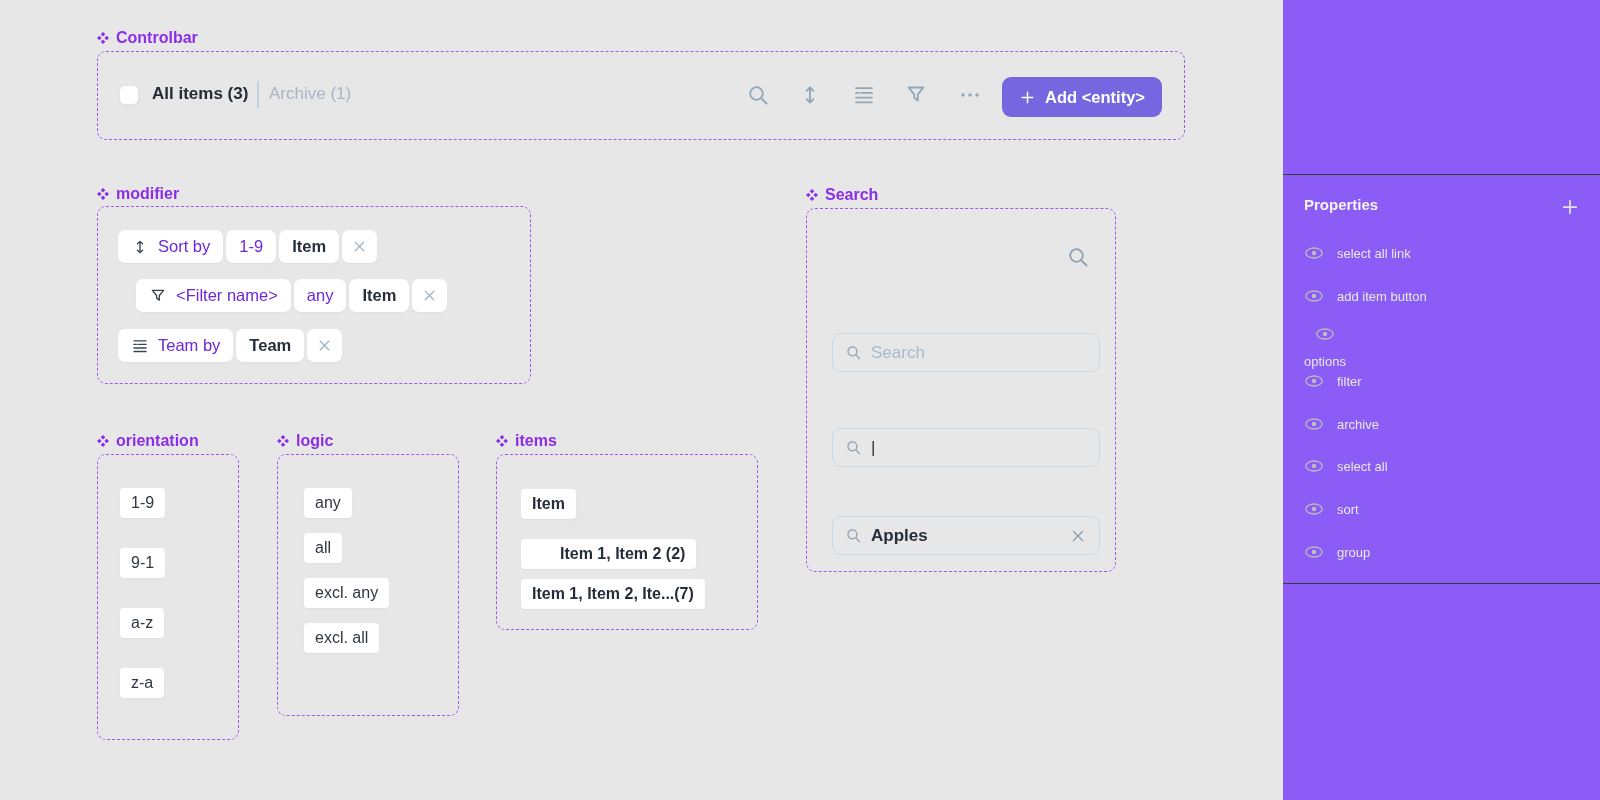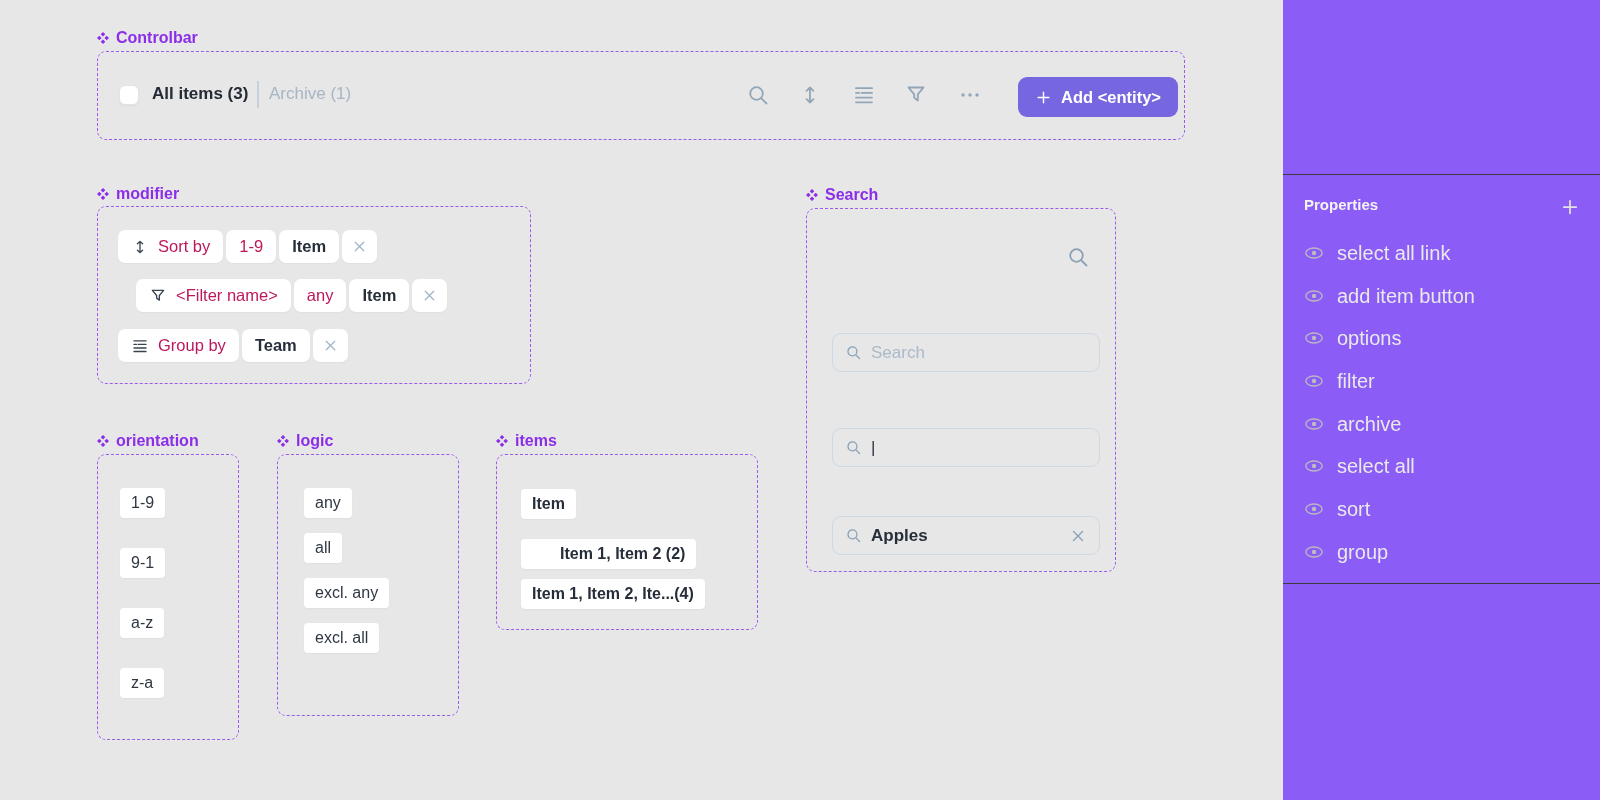--- a/index.html
+++ b/index.html
@@ -35,28 +35,28 @@
     position:absolute; left:269px; top:84px; font-size:17px; color:#a7b5c5;
   }
   .tbicon{
     position:absolute; top:83px; width:24px; height:24px; color:#92a6b8; cursor:pointer;
   }
   .tbicon svg{ width:24px; height:24px; display:block; }
   .add-btn{
     position:absolute; left:1002px; top:77px; width:160px; height:40px;
     background:#7667e0; border:none; border-radius:9px;
     display:flex; align-items:center; justify-content:center; gap:9px;
-    color:#fff; font-size:16.5px; font-weight:600; font-family:inherit; cursor:pointer;margin-left:16px;
+    color:#fff; font-size:16.5px; font-weight:600; font-family:inherit; cursor:pointer;
   }
   .add-btn svg{ width:17px; height:17px; }
   
   .mrow{ position:absolute; display:flex; gap:3px; }
   .seg{
     background:#fff; height:33px; display:flex; align-items:center; gap:9px;
-    padding:0 13px; border-radius:7px; font-size:16.5px; color:#be185d;
+    padding:0 13px; border-radius:7px; font-size:16.5px; color:#6d28d9;
     box-shadow:0 1px 2px rgba(20,30,60,.04);
   }
   .seg.bold{ font-weight:700; color:#272f3b; }
   .seg.close{ padding:0 9px; color:#9fb4c6; cursor:pointer; }
   .seg svg{ width:18px; height:18px; color:#3a4450; }
   .seg.close svg{ width:17px; height:17px; color:#9fb4c6; }
   
   .solo-search{ position:absolute; left:1066px; top:245px; width:24px; height:24px; color:#8ba0b5; cursor:pointer; }
   .solo-search svg{ width:24px; height:24px; }
   .sinput{
@@ -87,21 +87,21 @@
   .panel .divider{ position:absolute; left:0; width:100%; height:1px; background:#3c3c3c; }
   .panel-title{
     position:absolute; left:21px; top:196px; font-size:15px; font-weight:700; color:#f4f4f4;
   }
   .plus-btn{
     position:absolute; left:277px; top:197px; width:20px; height:20px; color:#e2e2e2; cursor:pointer;
   }
   .plus-btn svg{ width:20px; height:20px; }
   .prop{
     position:absolute; left:21px; height:22px; display:flex; align-items:center; gap:13px;
-    color:#e9e9e9; font-size:20px; cursor:pointer;
+    color:#e9e9e9; font-size:13px; cursor:pointer;
   }
   .prop .eye{ width:20px; height:14px; color:#bdbdbd; display:flex; }
   .prop .eye svg{ width:20px; height:14px; }
 </style>
 </head>
 <body>
 
 <svg width="0" height="0" style="position:absolute">
   <defs>
     <g id="i-component">
@@ -222,21 +222,21 @@
         <use href="#i-close"></use>
       </svg>
   </div>
 </div>
 
 <div class="mrow" style="left:118px; top:329px;">
   <div class="seg">
     <svg viewBox="0 0 24 24">
         <use href="#i-group"></use>
       </svg>
-    <span>Group by</span>
+    <span>Team by</span>
   </div>
   <div class="seg bold">Team</div>
   <div class="seg close">
     <svg viewBox="0 0 24 24">
         <use href="#i-close"></use>
       </svg>
   </div>
 </div>
 
 <div class="flabel" style="left:806px; top:186px;">
@@ -303,21 +303,21 @@
 
 <div class="flabel" style="left:496px; top:432px;justify-content:space-between;">
   <svg width="12" height="12" viewBox="0 0 12 12" fill="currentColor">
       <use href="#i-component"></use>
     </svg>
   <span>items</span>
 </div>
 <div class="dframe" style="left:496px; top:454px; width:262px; height:176px;"></div>
 <div class="chip bold" style="left:521px; top:489px;">Item</div>
 <div class="chip bold" style="left:521px; top:539px;padding-left:39px;">Item 1, Item 2 (2)</div>
-<div class="chip bold" style="left:521px; top:579px;">Item 1, Item 2, Ite...(4)</div>
+<div class="chip bold" style="left:521px; top:579px;">Item 1, Item 2, Ite...(7)</div>
 
 <div class="panel">
   <div class="divider" style="top:174px;"></div>
   <div class="panel-title">Properties</div>
   <div class="plus-btn"><svg viewBox="0 0 24 24">
         <use href="#i-plus"></use>
       </svg></div>
 
   <div class="prop" style="top:242px;">
     <span class="eye">
@@ -328,21 +328,21 @@
     <span>select all link</span>
   </div>
   <div class="prop" style="top:285px;">
     <span class="eye">
         <svg viewBox="0 0 22 14">
           <use href="#i-eye"></use>
         </svg>
       </span>
     <span>add item button</span>
   </div>
-  <div class="prop" style="top:327px;">
+  <div class="prop" style="top:327px;flex-direction:column;">
     <span class="eye">
         <svg viewBox="0 0 22 14">
           <use href="#i-eye"></use>
         </svg>
       </span>
     <span>options</span>
   </div>
   <div class="prop" style="top:370px;">
     <span class="eye">
         <svg viewBox="0 0 22 14">

